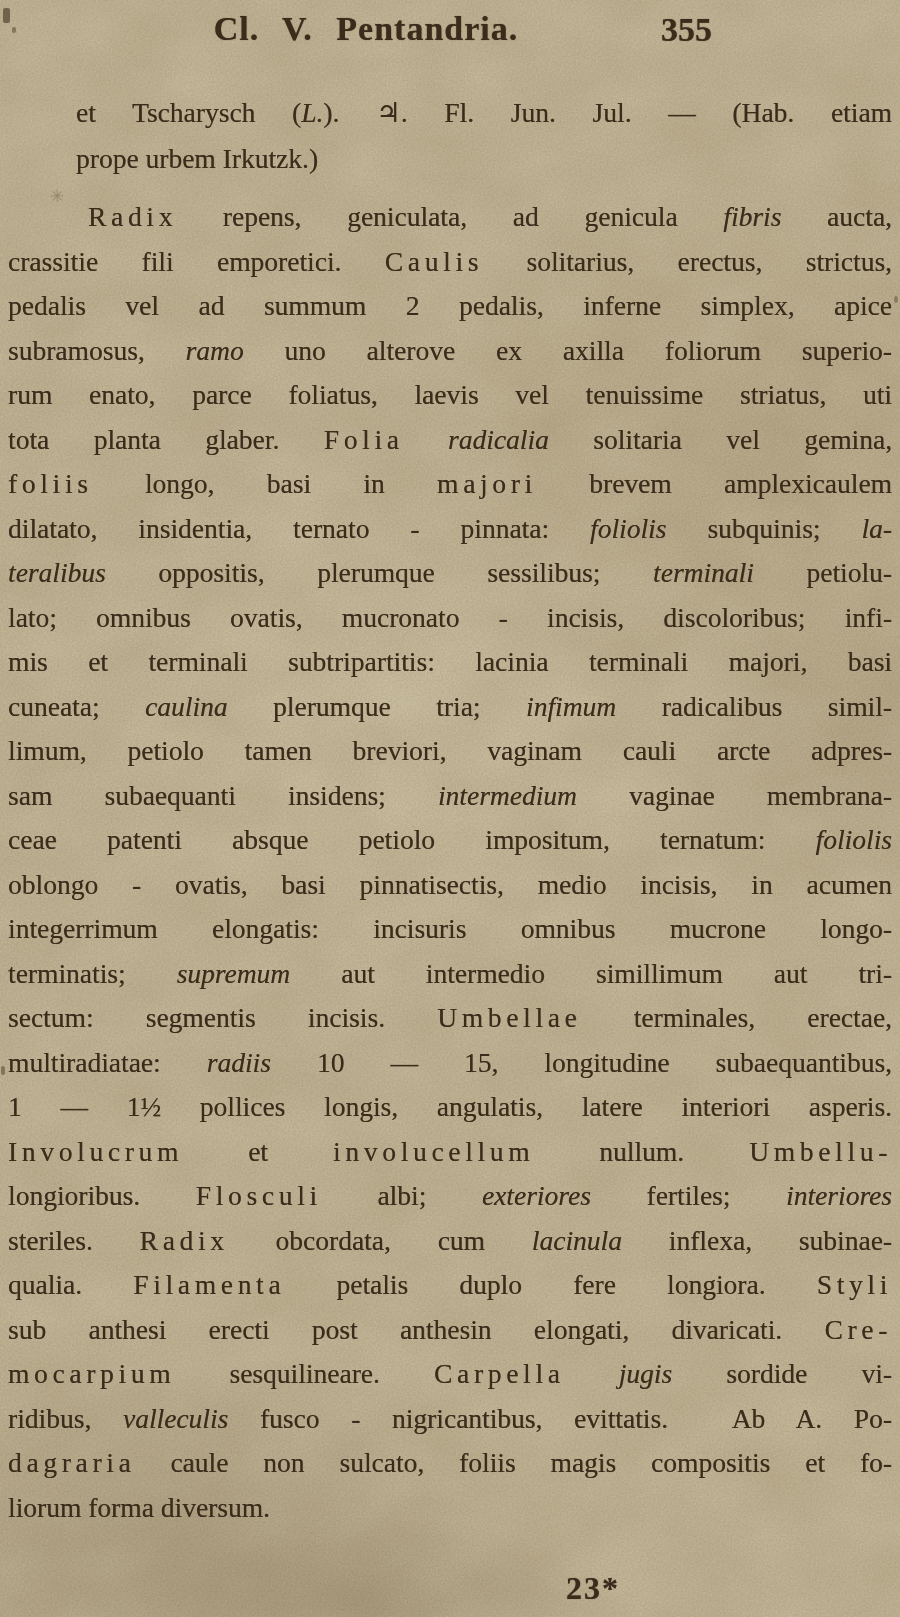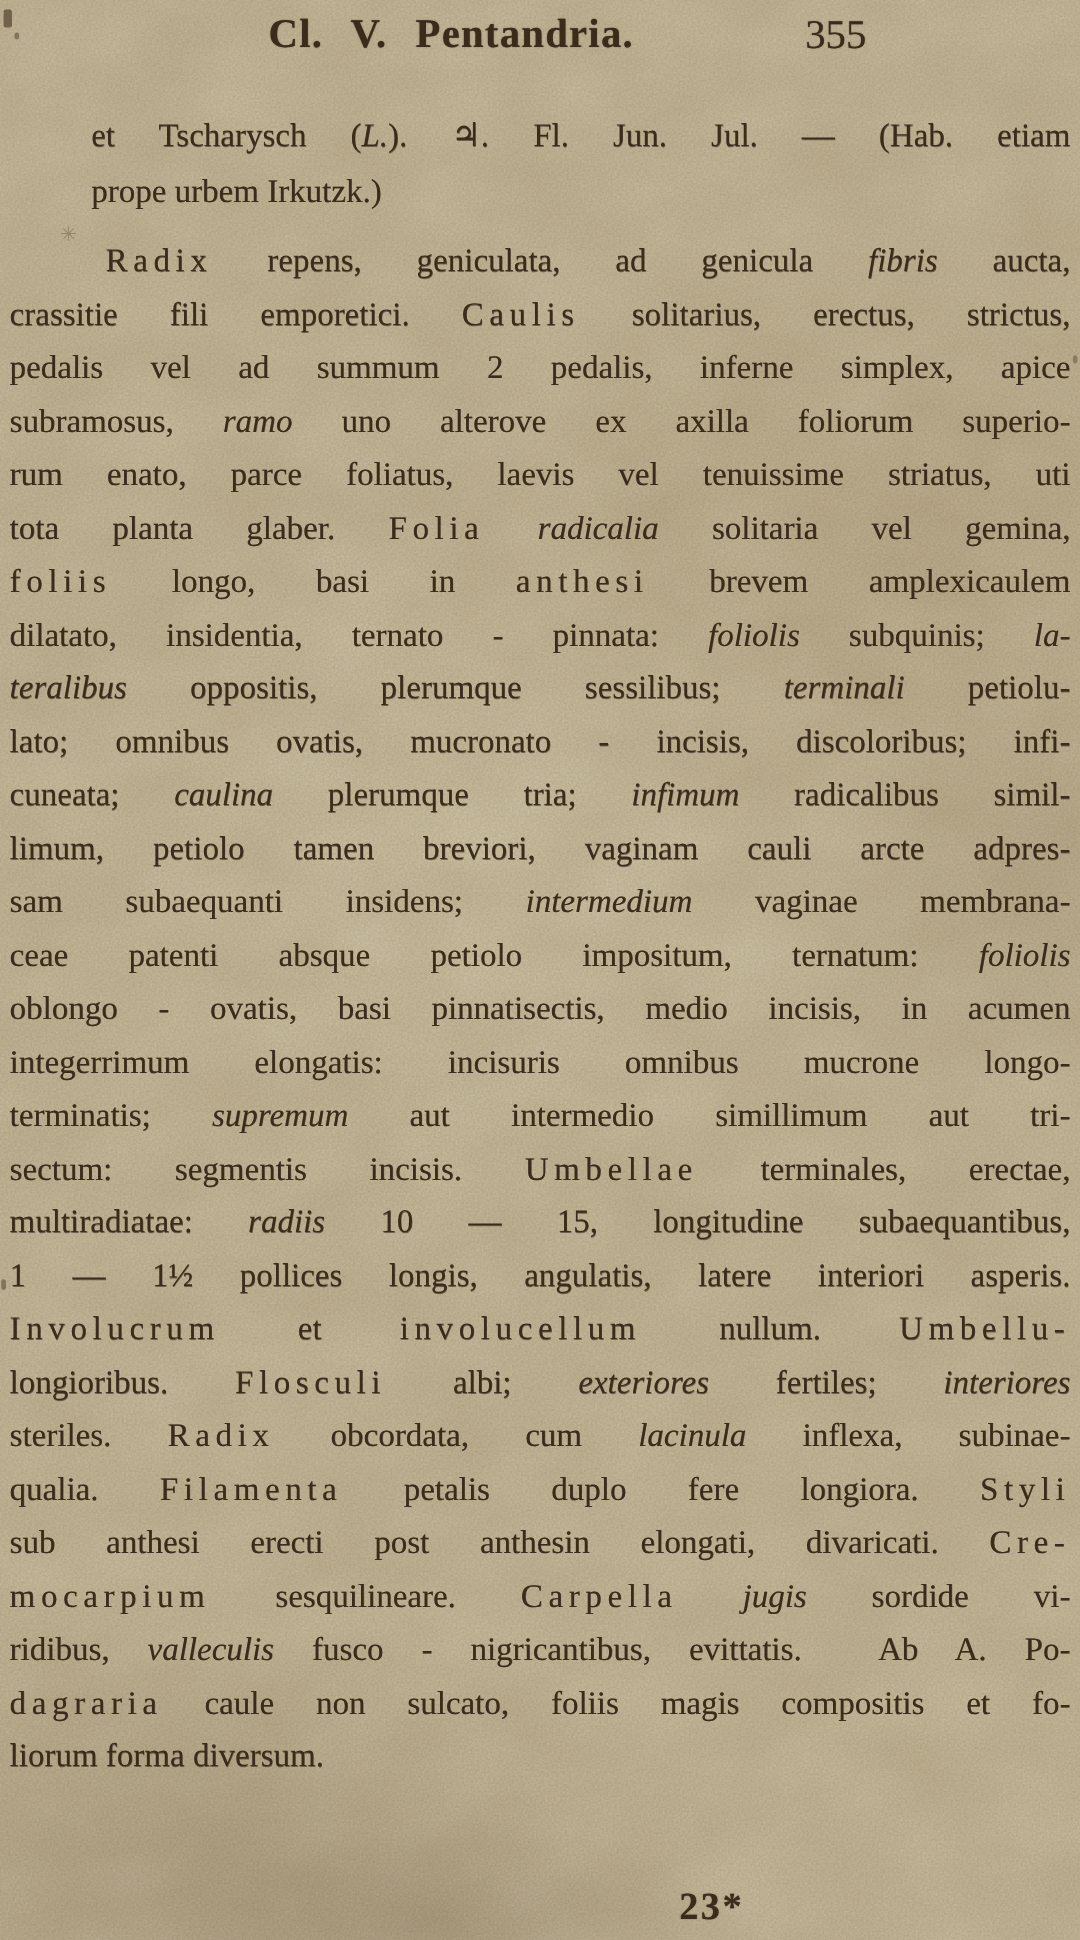--- a/index.html
+++ b/index.html
@@ -11,28 +11,28 @@
       radial-gradient(ellipse 700px 500px at 85% 28%, rgba(160,140,105,0.20), transparent 60%),
       radial-gradient(ellipse 620px 320px at 18% 96%, rgba(122,102,76,0.22), transparent 65%),
       radial-gradient(ellipse 560px 430px at 45% 45%, rgba(255,248,226,0.14), transparent 70%),
       radial-gradient(ellipse 320px 230px at 97% 46%, rgba(140,118,88,0.16), transparent 70%),
       radial-gradient(ellipse 400px 120px at 40% 99%, rgba(110,92,66,0.18), transparent 70%);
     overflow:hidden;
     font-family:"Liberation Serif","DejaVu Serif","DejaVu Sans",serif;
     color:#3a2b1b;
   }
   .texture{position:absolute;left:0;top:0;mix-blend-mode:multiply;pointer-events:none;}
-  .header{position:absolute;top:10px;left:14px;width:724px;height:50px;}
+  .header{position:absolute;top:10px;left:4px;width:724px;height:50px;}
   .title{
     text-align:center;font-size:34px;font-weight:bold;
     word-spacing:14px;letter-spacing:1px;
     text-shadow:0 0 1px rgba(46,32,18,.65);
   }
   .pageno{
-    position:absolute;right:16px;top:1px;font-size:34px;font-weight:normal;
+    position:absolute;right:16px;top:1px;font-size:34px;font-weight:bold;
     text-shadow:0 0 1px rgba(46,32,18,.65);
   }
   .content{position:absolute;top:90px;left:8px;width:884px;}
   .para{margin:0;}
   .line{
     font-size:27.5px;line-height:44.5px;
     text-shadow:0.3px 0.3px 0.5px rgba(46,32,18,.55);
   }
   .para-note{margin-left:68px;margin-bottom:13px;}
   .para-note .line{line-height:46px;}
@@ -88,24 +88,25 @@
         <div class="line just"><span>et Tscharysch (</span><span class="it">L.</span><span>). ♃. Fl. Jun. Jul. — (Hab. etiam</span></div>
         <div class="line"><span>prope urbem Irkutzk.)</span></div>
       </div>
       <div class="para para-main">
         <div class="line just"><span class="ls">Radix</span><span> repens, geniculata, ad genicula </span><span class="it">fibris</span><span> aucta,</span></div>
         <div class="line just"><span>crassitie fili emporetici. </span><span class="ls">Caulis</span><span> solitarius, erectus, strictus,</span></div>
         <div class="line just"><span>pedalis vel ad summum 2 pedalis, inferne simplex, apice</span></div>
         <div class="line just"><span>subramosus, </span><span class="it">ramo</span><span> uno alterove ex axilla foliorum superio-</span></div>
         <div class="line just"><span>rum enato, parce foliatus, laevis vel tenuissime striatus, uti</span></div>
         <div class="line just"><span>tota planta glaber. </span><span class="ls">Folia</span><span> </span><span class="it">radicalia</span><span> solitaria vel gemina,</span></div>
-        <div class="line just"><span class="ls">foliis</span><span> longo, basi in </span><span class="ls">anthesi</span><span> brevem amplexicaulem</span></div>
+        <div class="line just"><span class="ls">foliis</span><span> longo, basi in </span><span class="ls">majori</span><span> brevem amplexicaulem</span></div>
         <div class="line just"><span>dilatato, insidentia, ternato - pinnata: </span><span class="it">foliolis</span><span> subquinis; </span><span class="it">la-</span></div>
         <div class="line just"><span class="it">teralibus</span><span> oppositis, plerumque sessilibus; </span><span class="it">terminali</span><span> petiolu-</span></div>
         <div class="line just"><span>lato; omnibus ovatis, mucronato - incisis, discoloribus; infi-</span></div>
+        <div class="line just"><span>mis et terminali subtripartitis: lacinia terminali majori, basi</span></div>
         <div class="line just"><span>cuneata; </span><span class="it">caulina</span><span> plerumque tria; </span><span class="it">infimum</span><span> radicalibus simil-</span></div>
         <div class="line just"><span>limum, petiolo tamen breviori, vaginam cauli arcte adpres-</span></div>
         <div class="line just"><span>sam subaequanti insidens; </span><span class="it">intermedium</span><span> vaginae membrana-</span></div>
         <div class="line just"><span>ceae patenti absque petiolo impositum, ternatum: </span><span class="it">foliolis</span></div>
         <div class="line just"><span>oblongo - ovatis, basi pinnatisectis, medio incisis, in acumen</span></div>
         <div class="line just"><span>integerrimum elongatis: incisuris omnibus mucrone longo-</span></div>
         <div class="line just"><span>terminatis; </span><span class="it">supremum</span><span> aut intermedio simillimum aut tri-</span></div>
         <div class="line just"><span>sectum: segmentis incisis. </span><span class="ls">Umbellae</span><span> terminales, erectae,</span></div>
         <div class="line just"><span>multiradiatae: </span><span class="it">radiis</span><span> 10 — 15, longitudine subaequantibus,</span></div>
         <div class="line just"><span>1 — 1½ pollices longis, angulatis, latere interiori asperis.</span></div>

